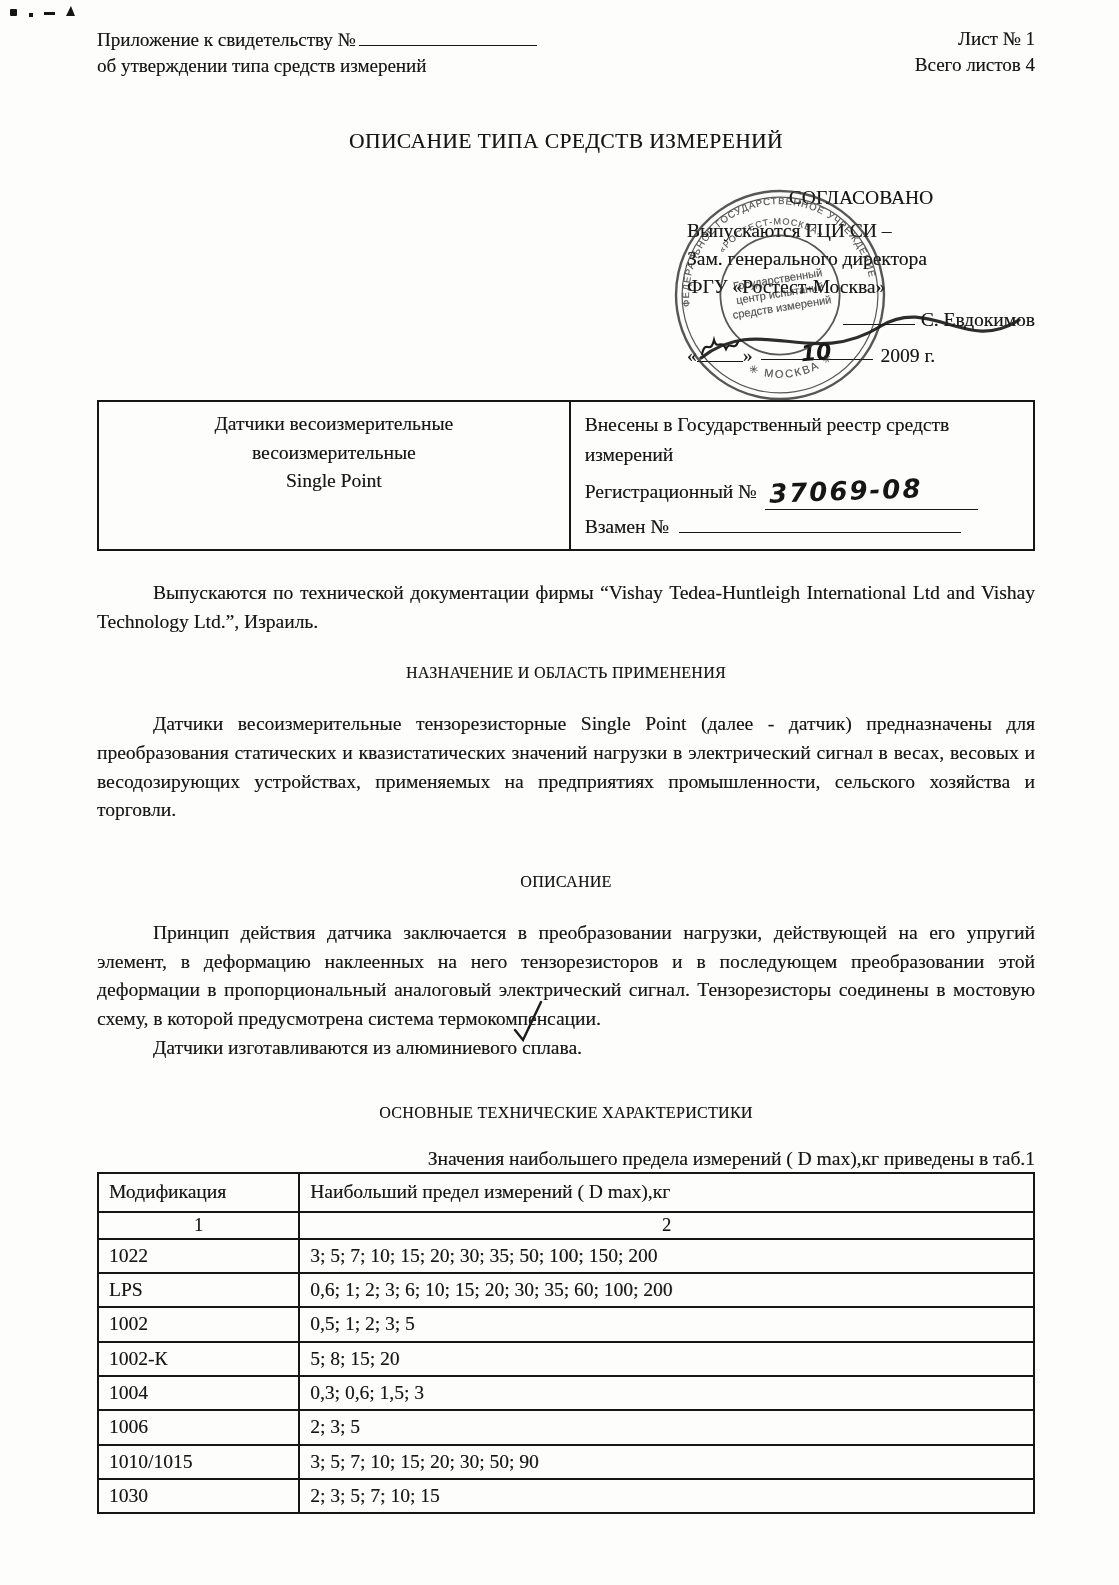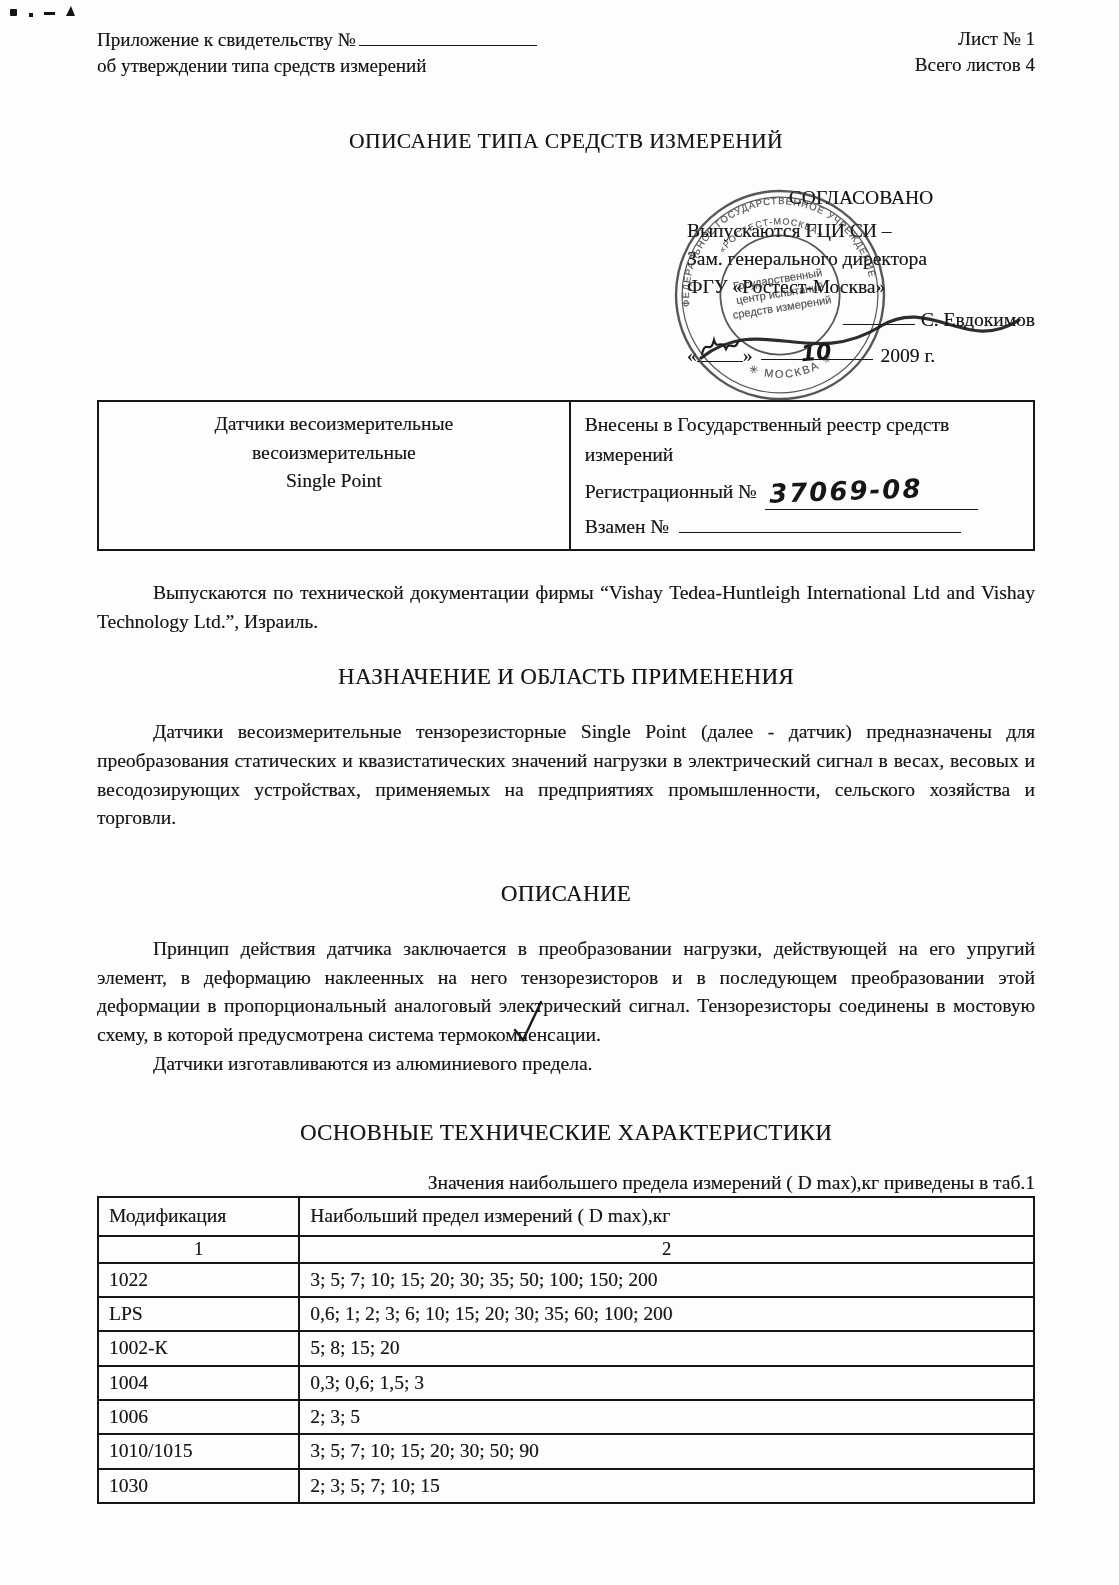--- a/index.html
+++ b/index.html
@@ -46,21 +46,21 @@
   .reg-box { display:flex; border:2.3px solid #161616; margin-top:30px; min-height:130px; font-size:19.5px; }
   .reg-left { width:50.5%; border-right:2.3px solid #161616; box-sizing:border-box; text-align:center; padding:8px 27px; line-height:1.45; }
   .reg-right { flex:1; padding:8px 12px 8px 14px; line-height:1.5; }
   .reg-number-line { white-space:nowrap; margin-top:1px; }
   .reg-underline { display:inline-block; min-width:205px; border-bottom:1.6px solid #161616; margin-left:8px; text-align:left; padding:0 4px; }
   .hand-num { font-family:"DejaVu Sans",sans-serif; font-style:italic; font-weight:bold; font-size:26px; letter-spacing:2px; display:inline-block; transform:rotate(-2deg) translateY(2px); text-shadow:none; }
   .replaces-line { margin-top:2px; white-space:nowrap; }
   .replaces-blank { display:inline-block; width:282px; border-bottom:1.6px solid #161616; height:1em; margin-left:10px; }
 
   .para { font-size:19.5px; line-height:1.47; text-align:justify; text-indent:56px; margin:28px 0 0 0; }
-  .sec-heading { text-align:center; font-size:23px; font-weight:normal; margin:28px 0 0 0; letter-spacing:.3px; }
+  .sec-heading { text-align:center; font-size:16px; font-weight:normal; margin:28px 0 0 0; letter-spacing:.3px; }
   .sec-heading.desc { margin-top:48px; }
   .sec-heading.chars { margin-top:42px; }
   .body-follow { margin-top:0; }
 
   .intro-line { font-size:19.5px; margin-top:26px;text-align:right; }
   .caption { font-size:19.5px; margin-top:4px; }
 
   .spec-table { width:100%; border-collapse:collapse; margin-top:2px; font-size:19.5px; }
   .spec-table th, .spec-table td { border:2.1px solid #161616; padding:3px 10px; font-weight:normal; text-align:left; line-height:1.35; }
   .spec-table th { padding:5px 10px; }
@@ -152,21 +152,21 @@
     </div>
   </div>
 
   <p class="para">Выпускаются по технической документации фирмы “Vishay Tedea-Huntleigh  International Ltd and  Vishay Technology Ltd.”, Израиль.</p>
 
   <h2 class="sec-heading">НАЗНАЧЕНИЕ И ОБЛАСТЬ ПРИМЕНЕНИЯ</h2>
   <p class="para">Датчики весоизмерительные тензорезисторные Single Point (далее - датчик) предназначены для преобразования статических и квазистатических значений нагрузки в электрический сигнал в весах, весовых и весодозирующих устройствах, применяемых на предприятиях промышленности, сельского хозяйства и торговли.</p>
 
   <h2 class="sec-heading desc">ОПИСАНИЕ</h2>
   <p class="para">Принцип действия датчика заключается в преобразовании нагрузки, действующей на его упругий элемент, в деформацию наклеенных на него тензорезисторов и в последующем преобразовании этой деформации в пропорциональный аналоговый электрический сигнал. Тензорезисторы  соединены в мостовую схему,  в которой предусмотрена система термокомпенсации.</p>
-  <p class="para body-follow">Датчики изготавливаются из алюминиевого предела.</p>
+  <p class="para body-follow">Датчики изготавливаются из алюминиевого сплава.</p>
 
   <h2 class="sec-heading chars">ОСНОВНЫЕ ТЕХНИЧЕСКИЕ ХАРАКТЕРИСТИКИ</h2>
   <div class="intro-line">Значения наибольшего предела измерений ( D max),кг приведены в таб.1</div>
 
   <table class="spec-table">
     <colgroup>
         <col style="width:21.5%">
         <col>
       </colgroup>
     <tbody>
@@ -180,20 +180,24 @@
       </tr>
       <tr>
         <td>1022</td>
         <td>3; 5; 7; 10; 15; 20; 30; 35; 50; 100; 150; 200</td>
       </tr>
       <tr>
         <td>LPS</td>
         <td>0,6; 1; 2; 3; 6; 10; 15; 20; 30; 35; 60; 100; 200</td>
       </tr>
       <tr>
+        <td>1002</td>
+        <td>0,5; 1; 2; 3; 5</td>
+      </tr>
+      <tr>
         <td>1002-К</td>
         <td>5; 8; 15; 20</td>
       </tr>
       <tr>
         <td>1004</td>
         <td>0,3; 0,6; 1,5; 3</td>
       </tr>
       <tr>
         <td>1006</td>
         <td>2; 3; 5</td>

